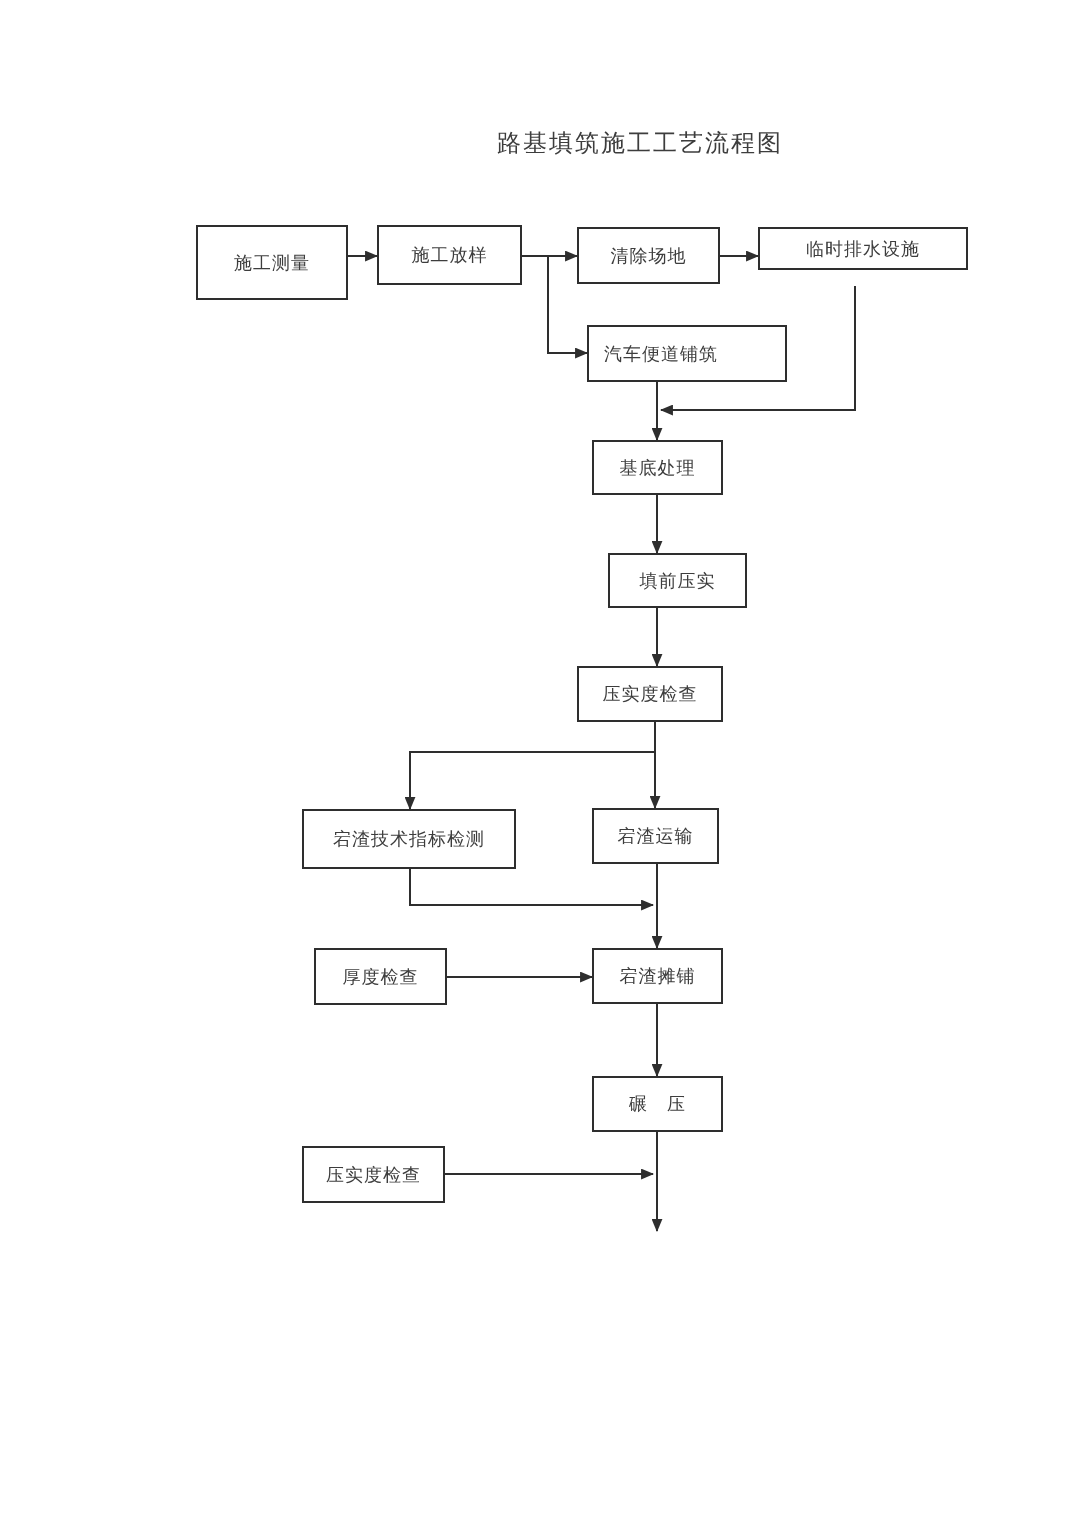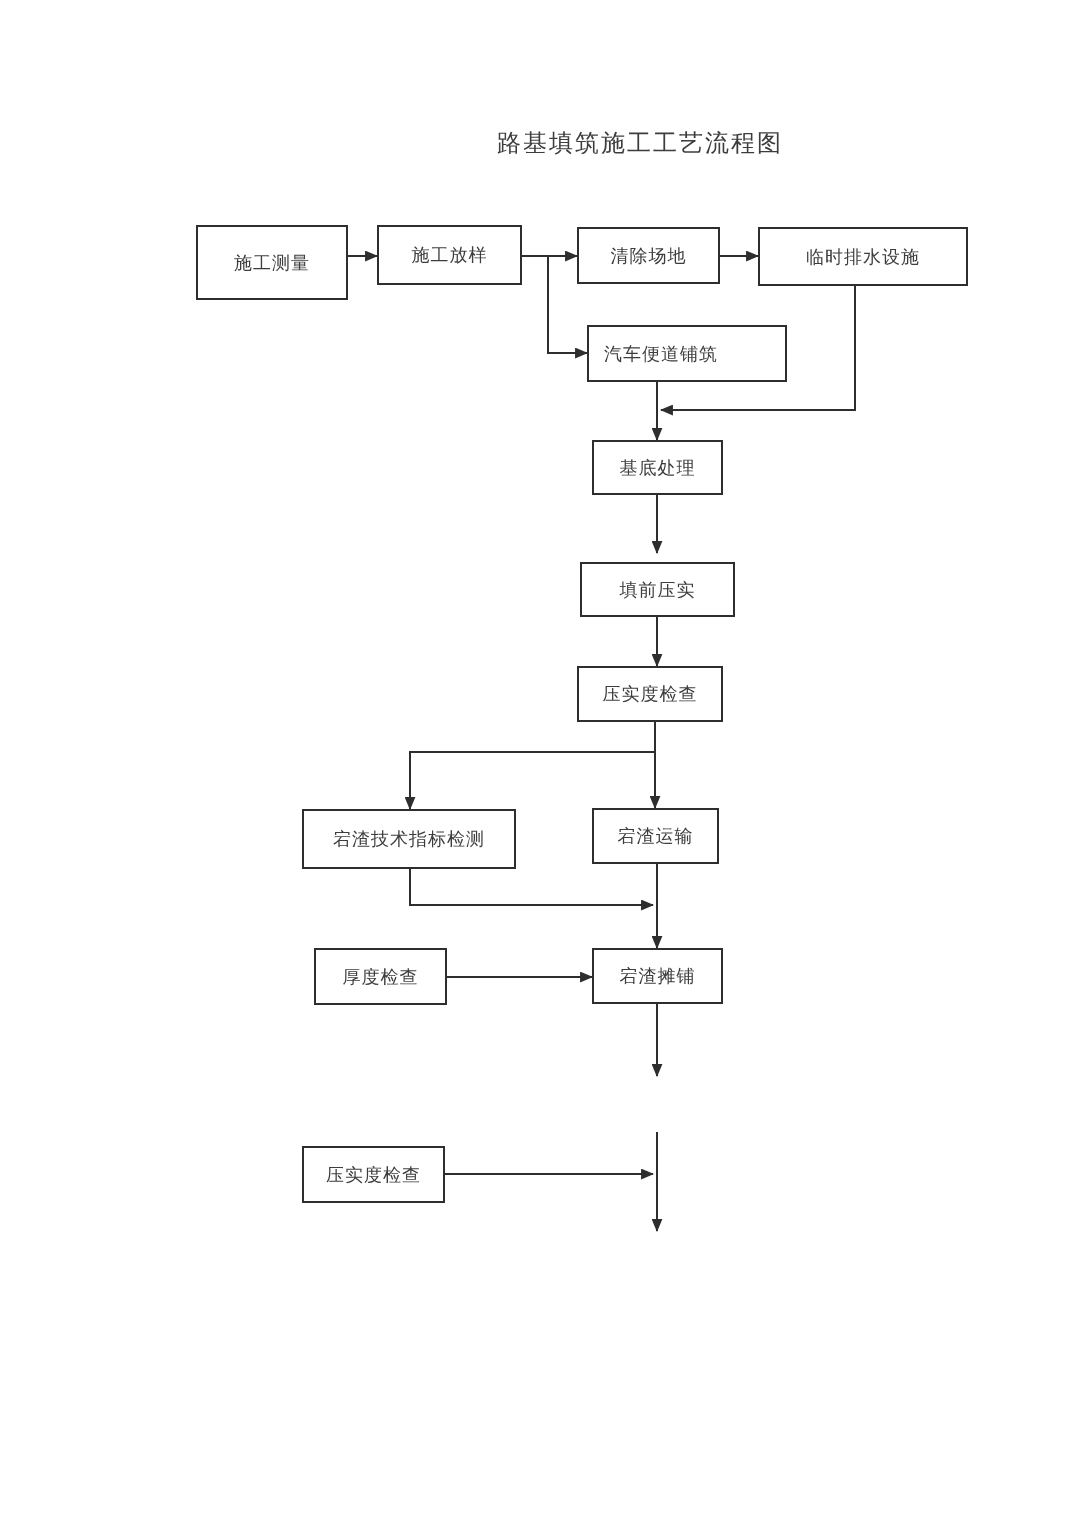--- a/index.html
+++ b/index.html
@@ -48,24 +48,24 @@
     white-space: nowrap;
   }
   .node.left-align {
     justify-content: flex-start;
     padding-left: 15px;
   }
   
   #n-survey            { left:196px; top:225px; width:152px; height:75px; }
   #n-layout            { left:377px; top:225px; width:145px; height:60px; }
   #n-clear-site        { left:577px; top:227px; width:143px; height:57px; }
-  #n-drainage          { left:758px; top:227px; width:210px; height:59px; }
+  #n-drainage          { left:758px; top:227px; width:210px; height:43px; }
   #n-access-road       { left:587px; top:325px; width:200px; height:57px; }
   #n-base-treatment    { left:592px; top:440px; width:131px; height:55px; }
-  #n-pre-fill          { left:580px; top:553px; width:155px; height:55px;margin-top:9px; }
+  #n-pre-fill          { left:608px; top:553px; width:139px; height:55px; }
   #n-compact-check-1   { left:577px; top:666px; width:146px; height:56px; }
   #n-slag-index-test   { left:302px; top:809px; width:214px; height:60px; }
   #n-slag-transport    { left:592px; top:808px; width:127px; height:56px; }
   #n-thickness-check   { left:314px; top:948px; width:133px; height:57px; }
   #n-slag-paving       { left:592px; top:948px; width:131px; height:56px; }
   #n-rolling           { left:592px; top:1076px; width:131px; height:56px; }
   #n-compact-check-2   { left:302px; top:1146px; width:143px; height:57px; }
   #n-shaping           { left:592px; top:1231px; width:131px; height:58px; }
 </style>
 </head>
@@ -106,15 +106,16 @@
   <div class="node" id="n-clear-site">清除场地</div>
   <div class="node" id="n-drainage">临时排水设施</div>
   <div class="node left-align" id="n-access-road">汽车便道铺筑</div>
   <div class="node" id="n-base-treatment">基底处理</div>
   <div class="node" id="n-pre-fill">填前压实</div>
   <div class="node" id="n-compact-check-1">压实度检查</div>
   <div class="node" id="n-slag-index-test">宕渣技术指标检测</div>
   <div class="node" id="n-slag-transport">宕渣运输</div>
   <div class="node" id="n-thickness-check">厚度检查</div>
   <div class="node" id="n-slag-paving">宕渣摊铺</div>
+  <div class="node" id="n-rolling">碾　压</div>
   <div class="node" id="n-compact-check-2">压实度检查</div>
 
 </div>
 
 </body></html>

